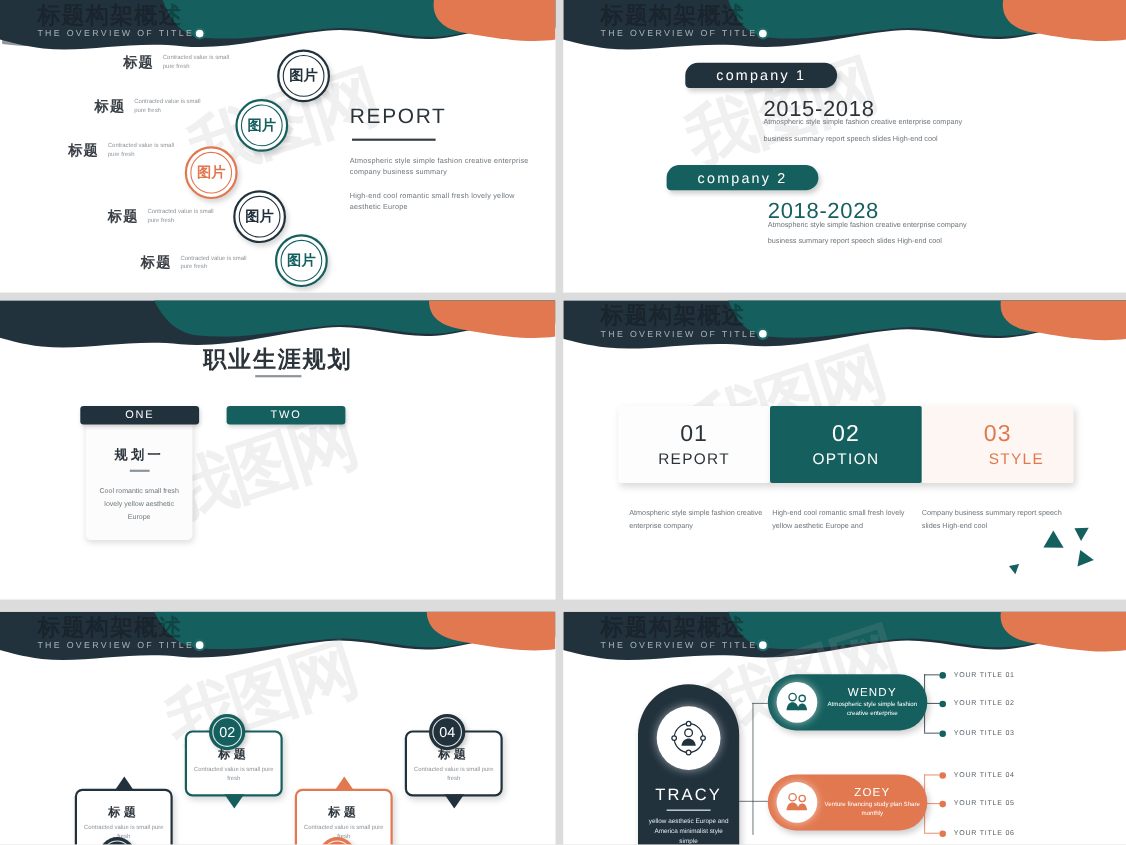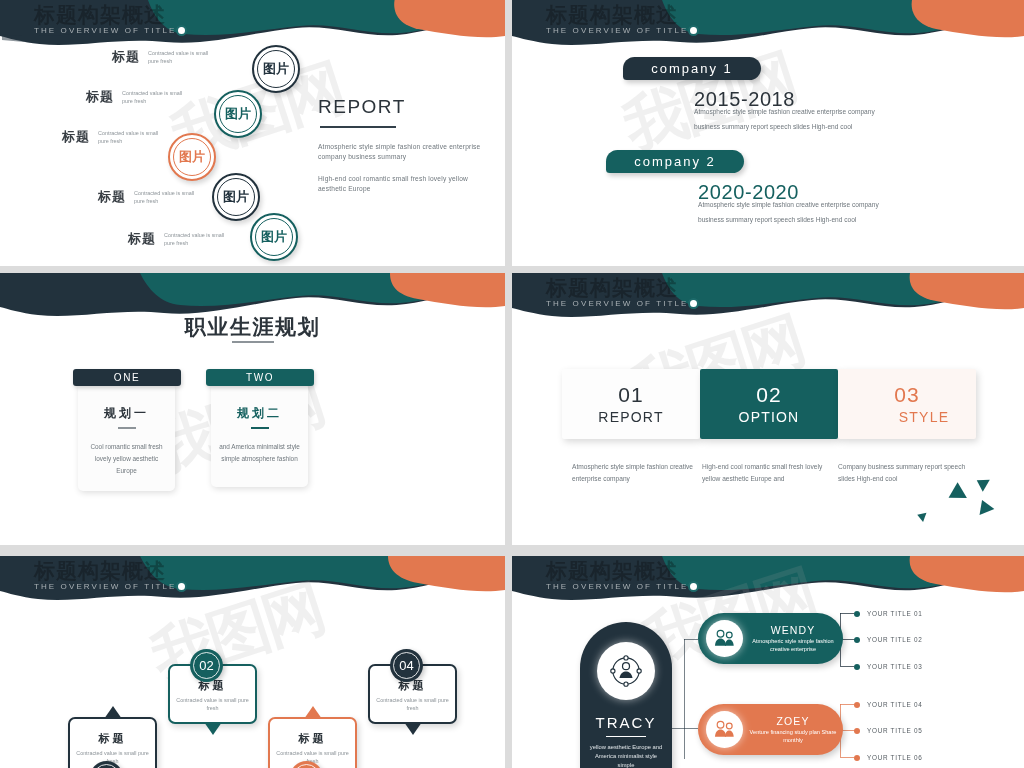--- a/index.html
+++ b/index.html
@@ -193,21 +193,21 @@
       <div class="en">THE OVERVIEW OF TITLE</div>
     </div>
     <div class="hdot"></div>
 
     <div class="cpill a" style="left:90px;top:57px;width:138px;">company 1</div>
     <div class="yr a" style="left:182px;top:88px;">2015-2018</div>
     <div class="ptxt" style="left:182px;top:104px;">Atmospheric style simple fashion creative enterprise company</div>
     <div class="ptxt" style="left:182px;top:119px;">business summary report speech slides High-end cool</div>
 
     <div class="cpill b" style="left:94px;top:150px;width:138px;">company 2</div>
-    <div class="yr b" style="left:186px;top:181px;">2020-2020</div>
+    <div class="yr b" style="left:186px;top:181px;">2018-2028</div>
     <div class="ptxt" style="left:186px;top:197px;">Atmospheric style simple fashion creative enterprise company</div>
     <div class="ptxt" style="left:186px;top:212px;">business summary report speech slides High-end cool</div>
   </div>
 
   <div class="slide s3">
     <div class="brush">
       <svg viewBox="0 0 505 52" preserveAspectRatio="none">
         <path d="M0,0 L505,0 L505,22 C466,14 436,27 406,31 C366,37 334,21 296,25 C250,30 206,44 164,40 C118,35 78,46 38,42 C20,40 8,36 0,34 Z" fill="#22323d"></path>
         <path d="M140,0 L505,0 L505,20 C468,12 440,25 410,29 C370,35 338,19 300,23 C258,27 220,36 180,32 C160,30 148,16 140,0 Z" fill="#15605f"></path>
         <path d="M390,0 L505,0 L505,33 C478,37 446,31 418,26 C396,22 390,12 390,0 Z" fill="#e2784f"></path>
@@ -221,25 +221,20 @@
       <div class="ptab c-nv">ONE</div>
       <div class="pbody">
         <div class="ph t-nv">规划一</div>
         <div class="pu u-nv"></div>
         <div class="pp">Cool romantic small fresh lovely yellow aesthetic Europe</div>
       </div>
     </div>
 
     <div class="pcard" style="left:211px;top:96px;">
       <div class="ptab c-tl">TWO</div>
-      <div class="pbody">
-        <div class="ph t-tl">规划二</div>
-        <div class="pu u-tl"></div>
-        <div class="pp">and America minimalist style simple atmosphere fashion</div>
-      </div>
     </div>
 
   </div>
 
   <div class="slide s4">
     <div class="brush">
       <svg viewBox="0 0 512 52" preserveAspectRatio="none">
         <path d="M0,0 L512,0 L512,24 C470,16 440,29 412,33 C372,39 340,23 300,27 C252,32 210,45 168,41 C120,36 80,47 40,43 C22,41 8,37 0,35 Z" fill="#22323d"></path>
         <path d="M150,0 L512,0 L512,22 C474,14 446,27 416,31 C376,37 344,21 304,25 C262,29 226,37 186,33 C166,31 156,16 150,0 Z" fill="#15605f"></path>
         <path d="M398,0 L512,0 L512,35 C486,39 452,33 424,28 C402,24 396,12 398,0 Z" fill="#e2784f"></path>

